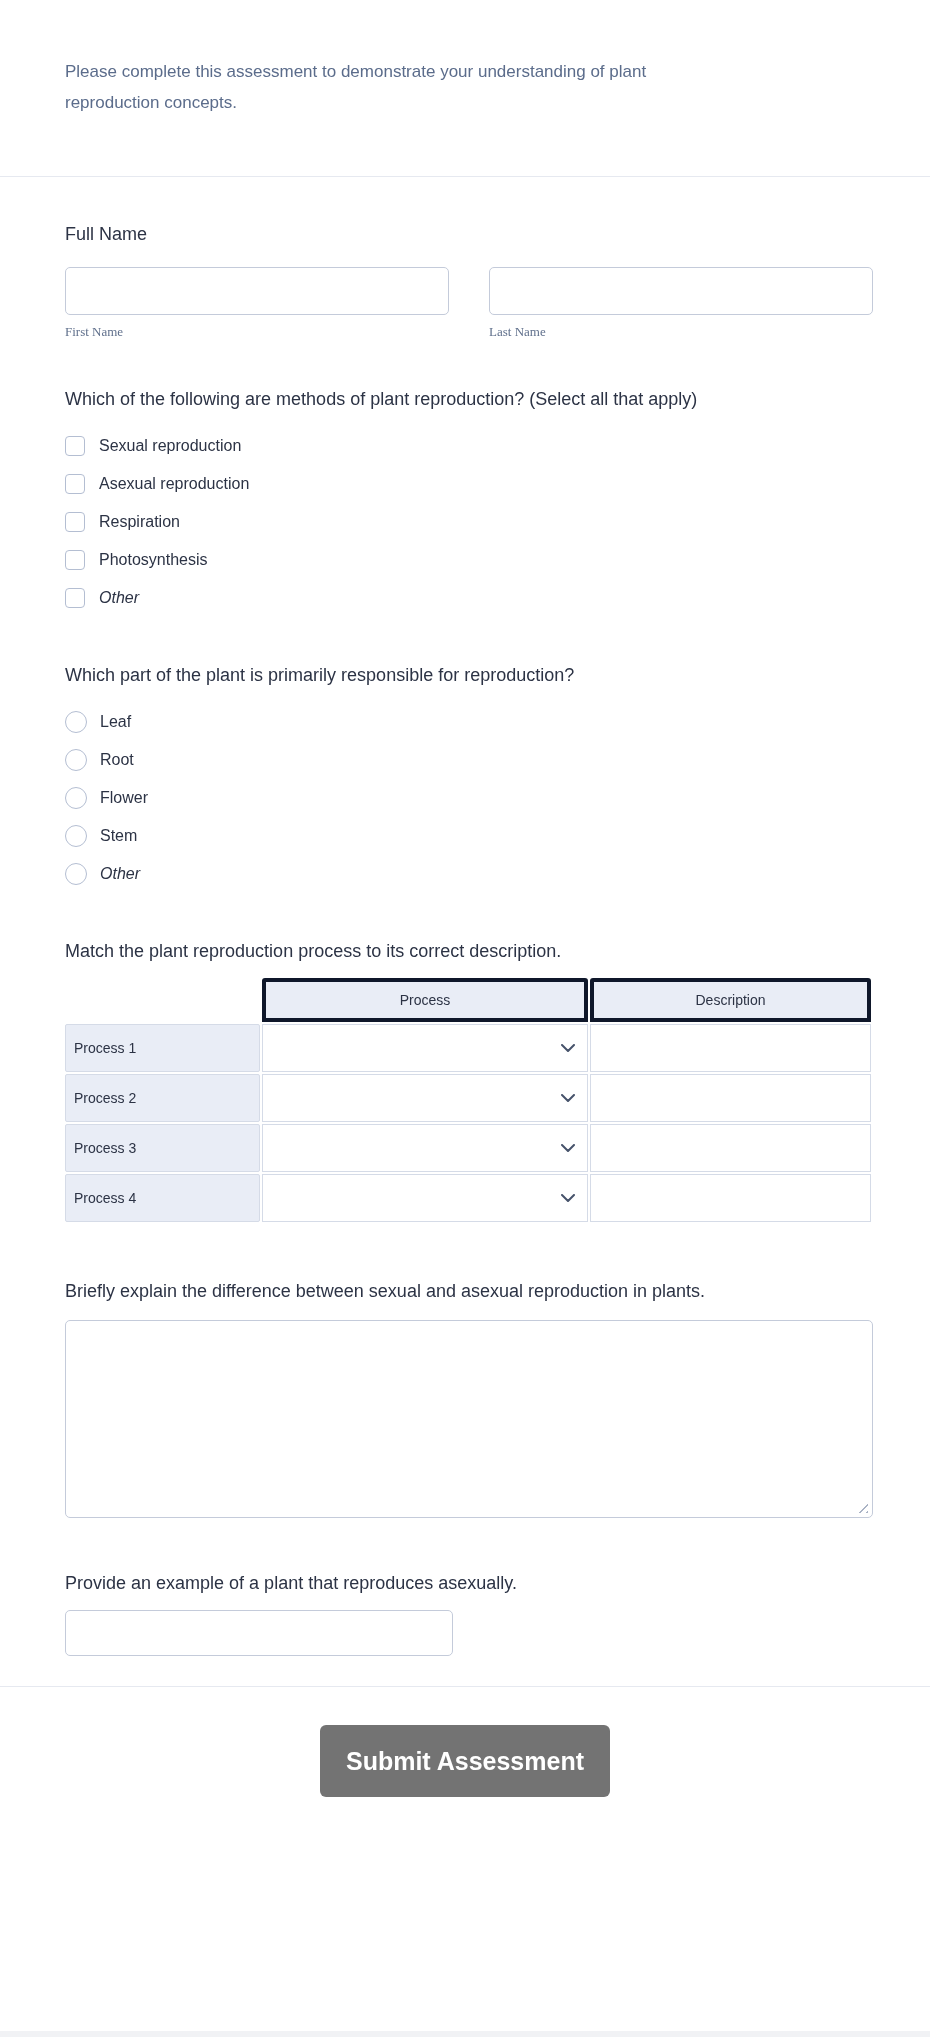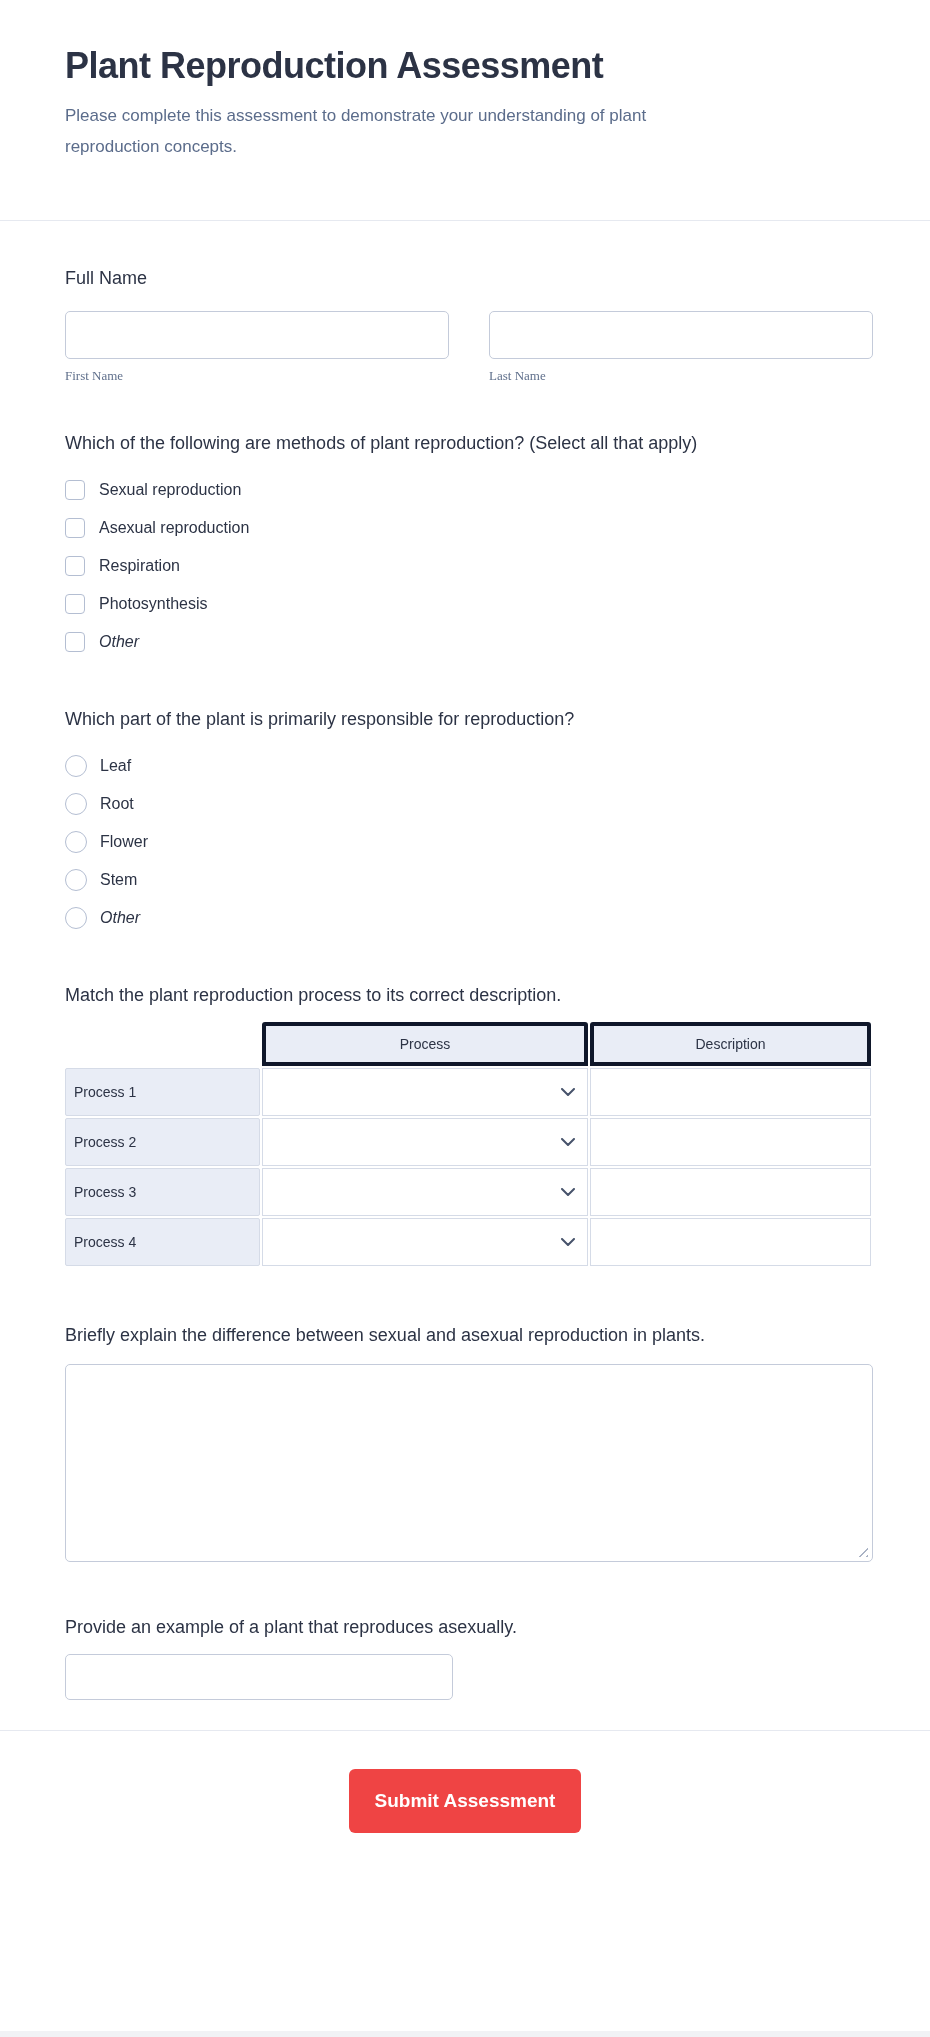--- a/index.html
+++ b/index.html
@@ -199,45 +199,44 @@
   .short-input-wrap .text-input { height: 46px; }
   
   .submit-section {
     margin-top: 30px;
     border-top: 1px solid #e6e9f0;
   }
   .submit-btn {
     display: block;
     margin: 38px auto 0 auto;
     min-width: 222px;
-    height: 64px;
+    height: 72px;
     padding: 0 26px;
-    background: #ef4444;
+    background: #737373;
     color: #ffffff;
     border: none;
     border-radius: 6px;
     font-family: inherit;
-    font-size: 19px;
+    font-size: 25px;
     font-weight: 600;
     cursor: pointer;
   }
   .bottom-strip {
     position: absolute;
     left: 0; right: 0; bottom: 0;
     height: 6px;
     background: #f1f2f5;
   }
 </style>
 </head>
 <body>
 
 <div class="page">
 
   <div class="form-header">
-    <div class="form-title">Plant Reproduction Assessment</div>
     <div class="form-subtitle">Please complete this assessment to demonstrate your understanding of plant reproduction concepts.</div>
   </div>
 
   <div class="content">
 
     <div class="question first">
       <div class="q-label">Full Name</div>
       <div class="name-row">
         <div class="name-col">
           <input class="text-input" type="text" value="" style="">

